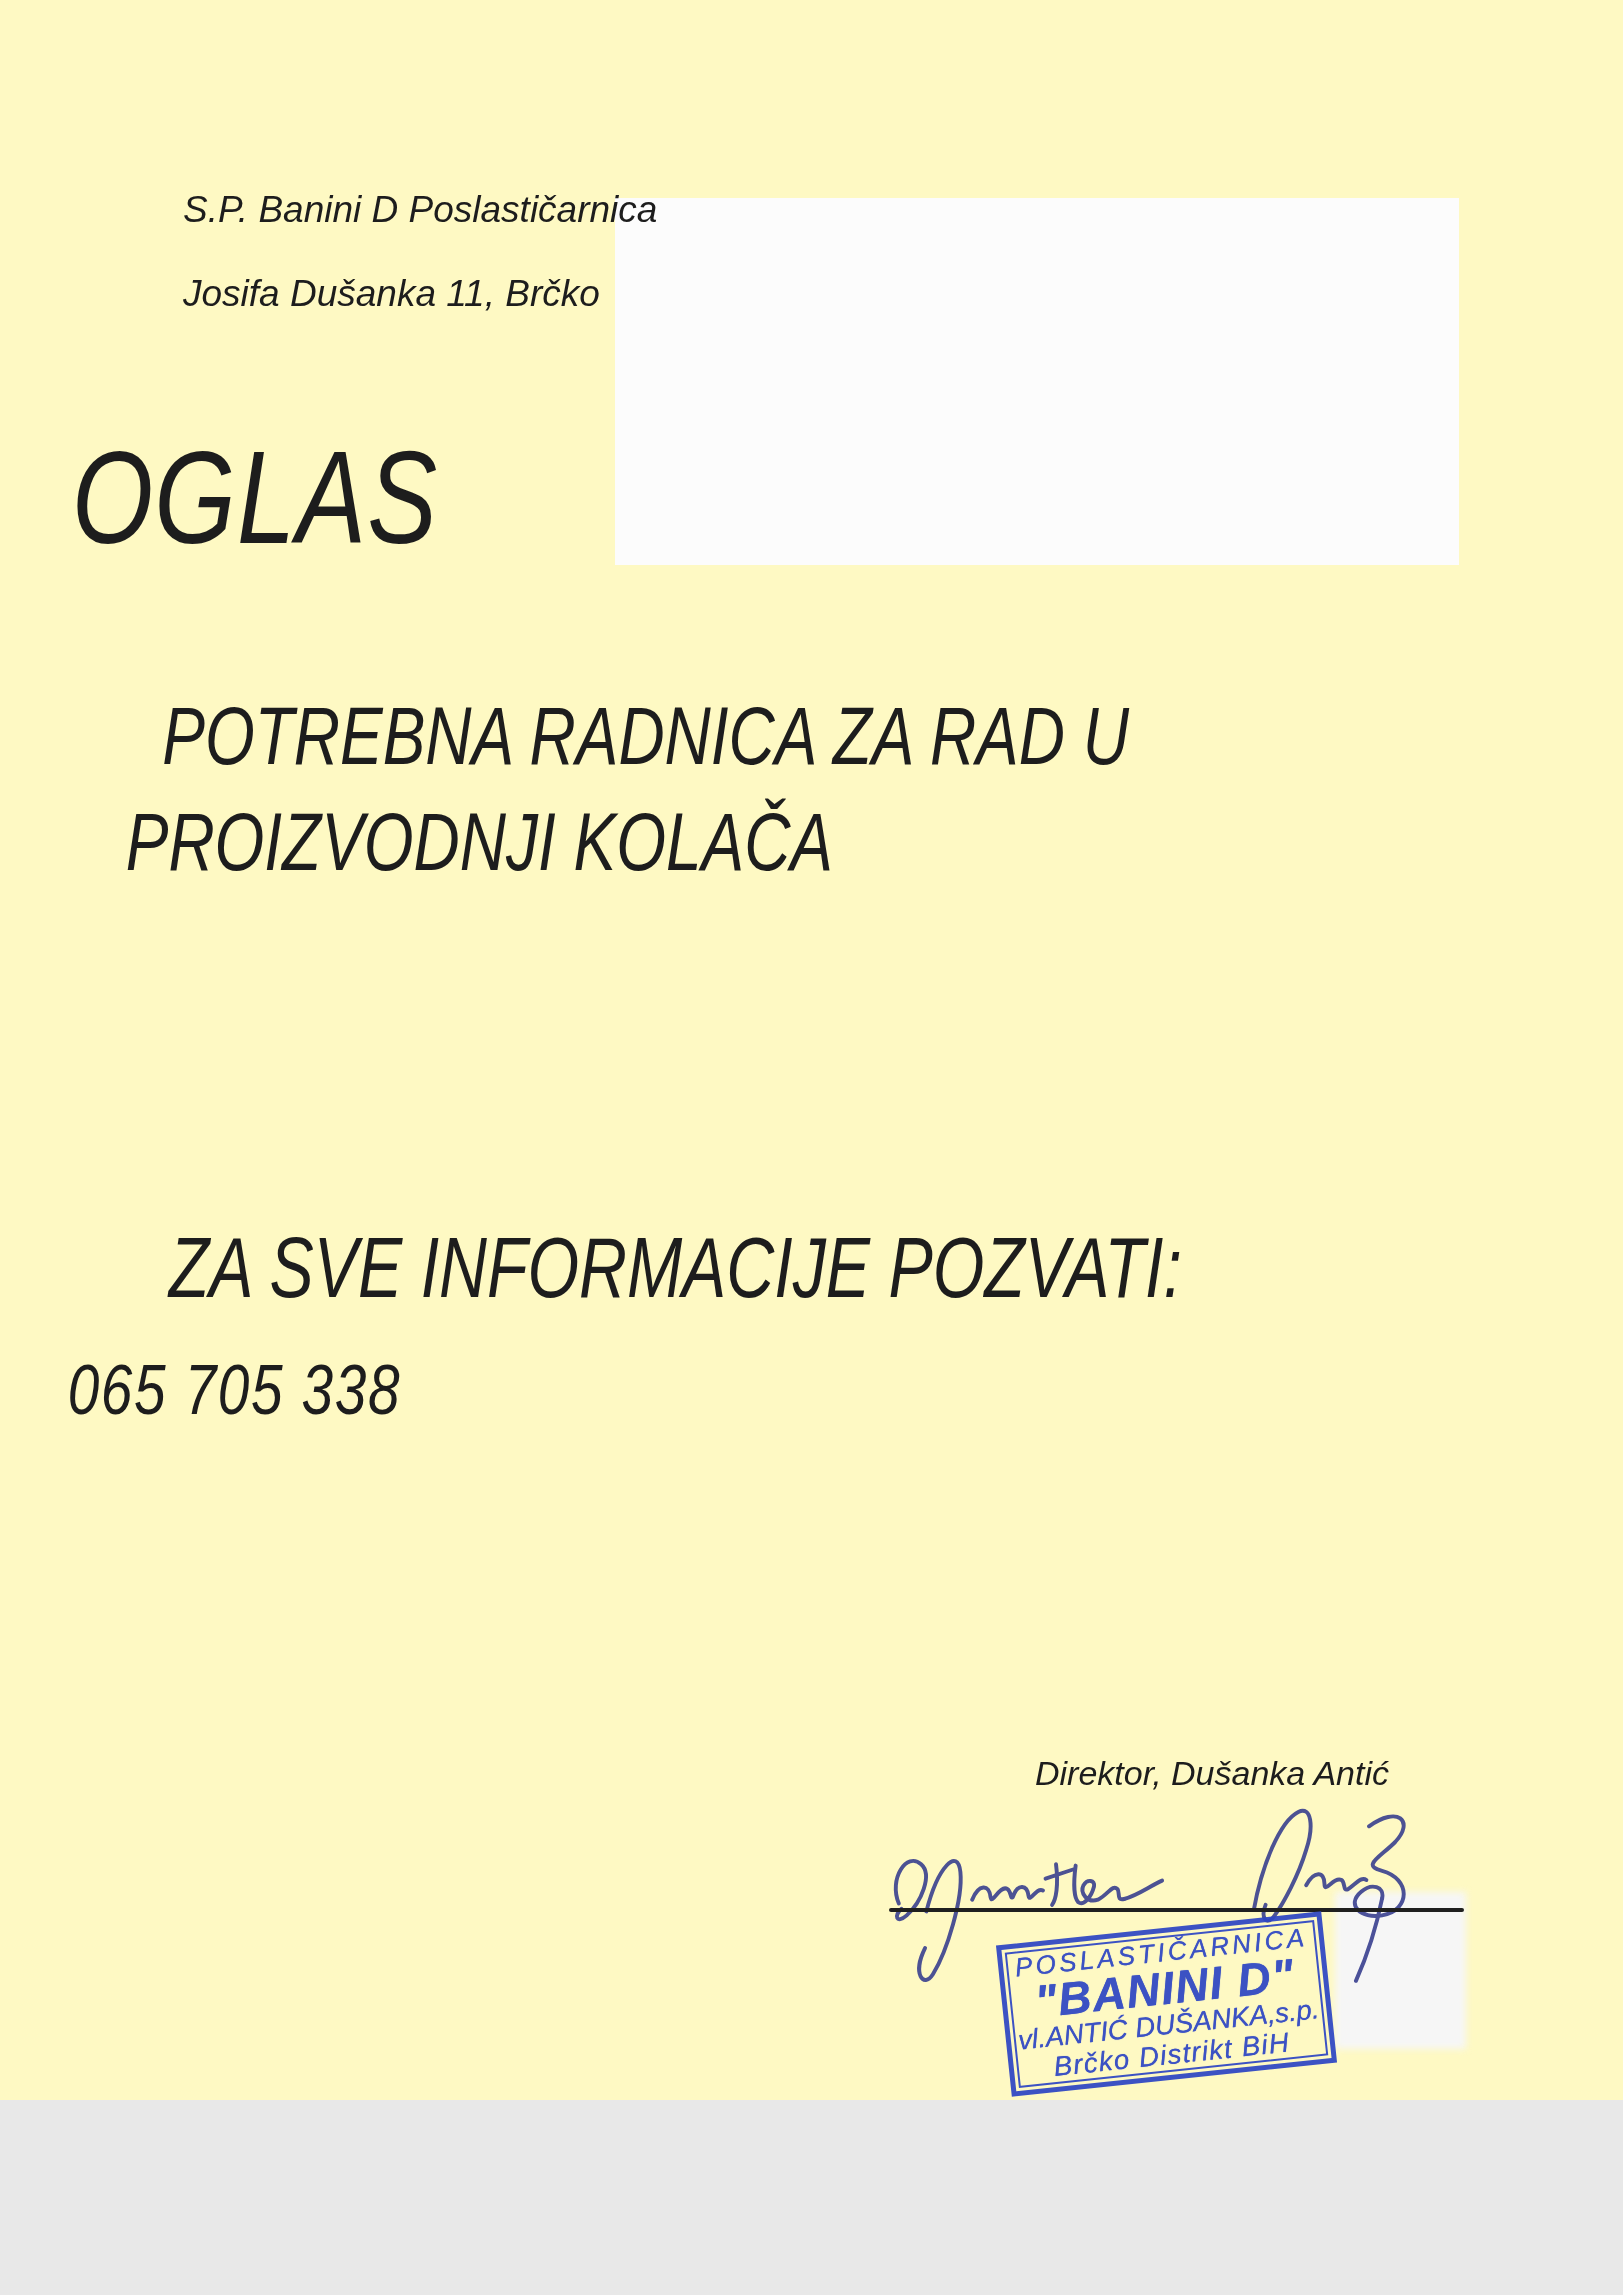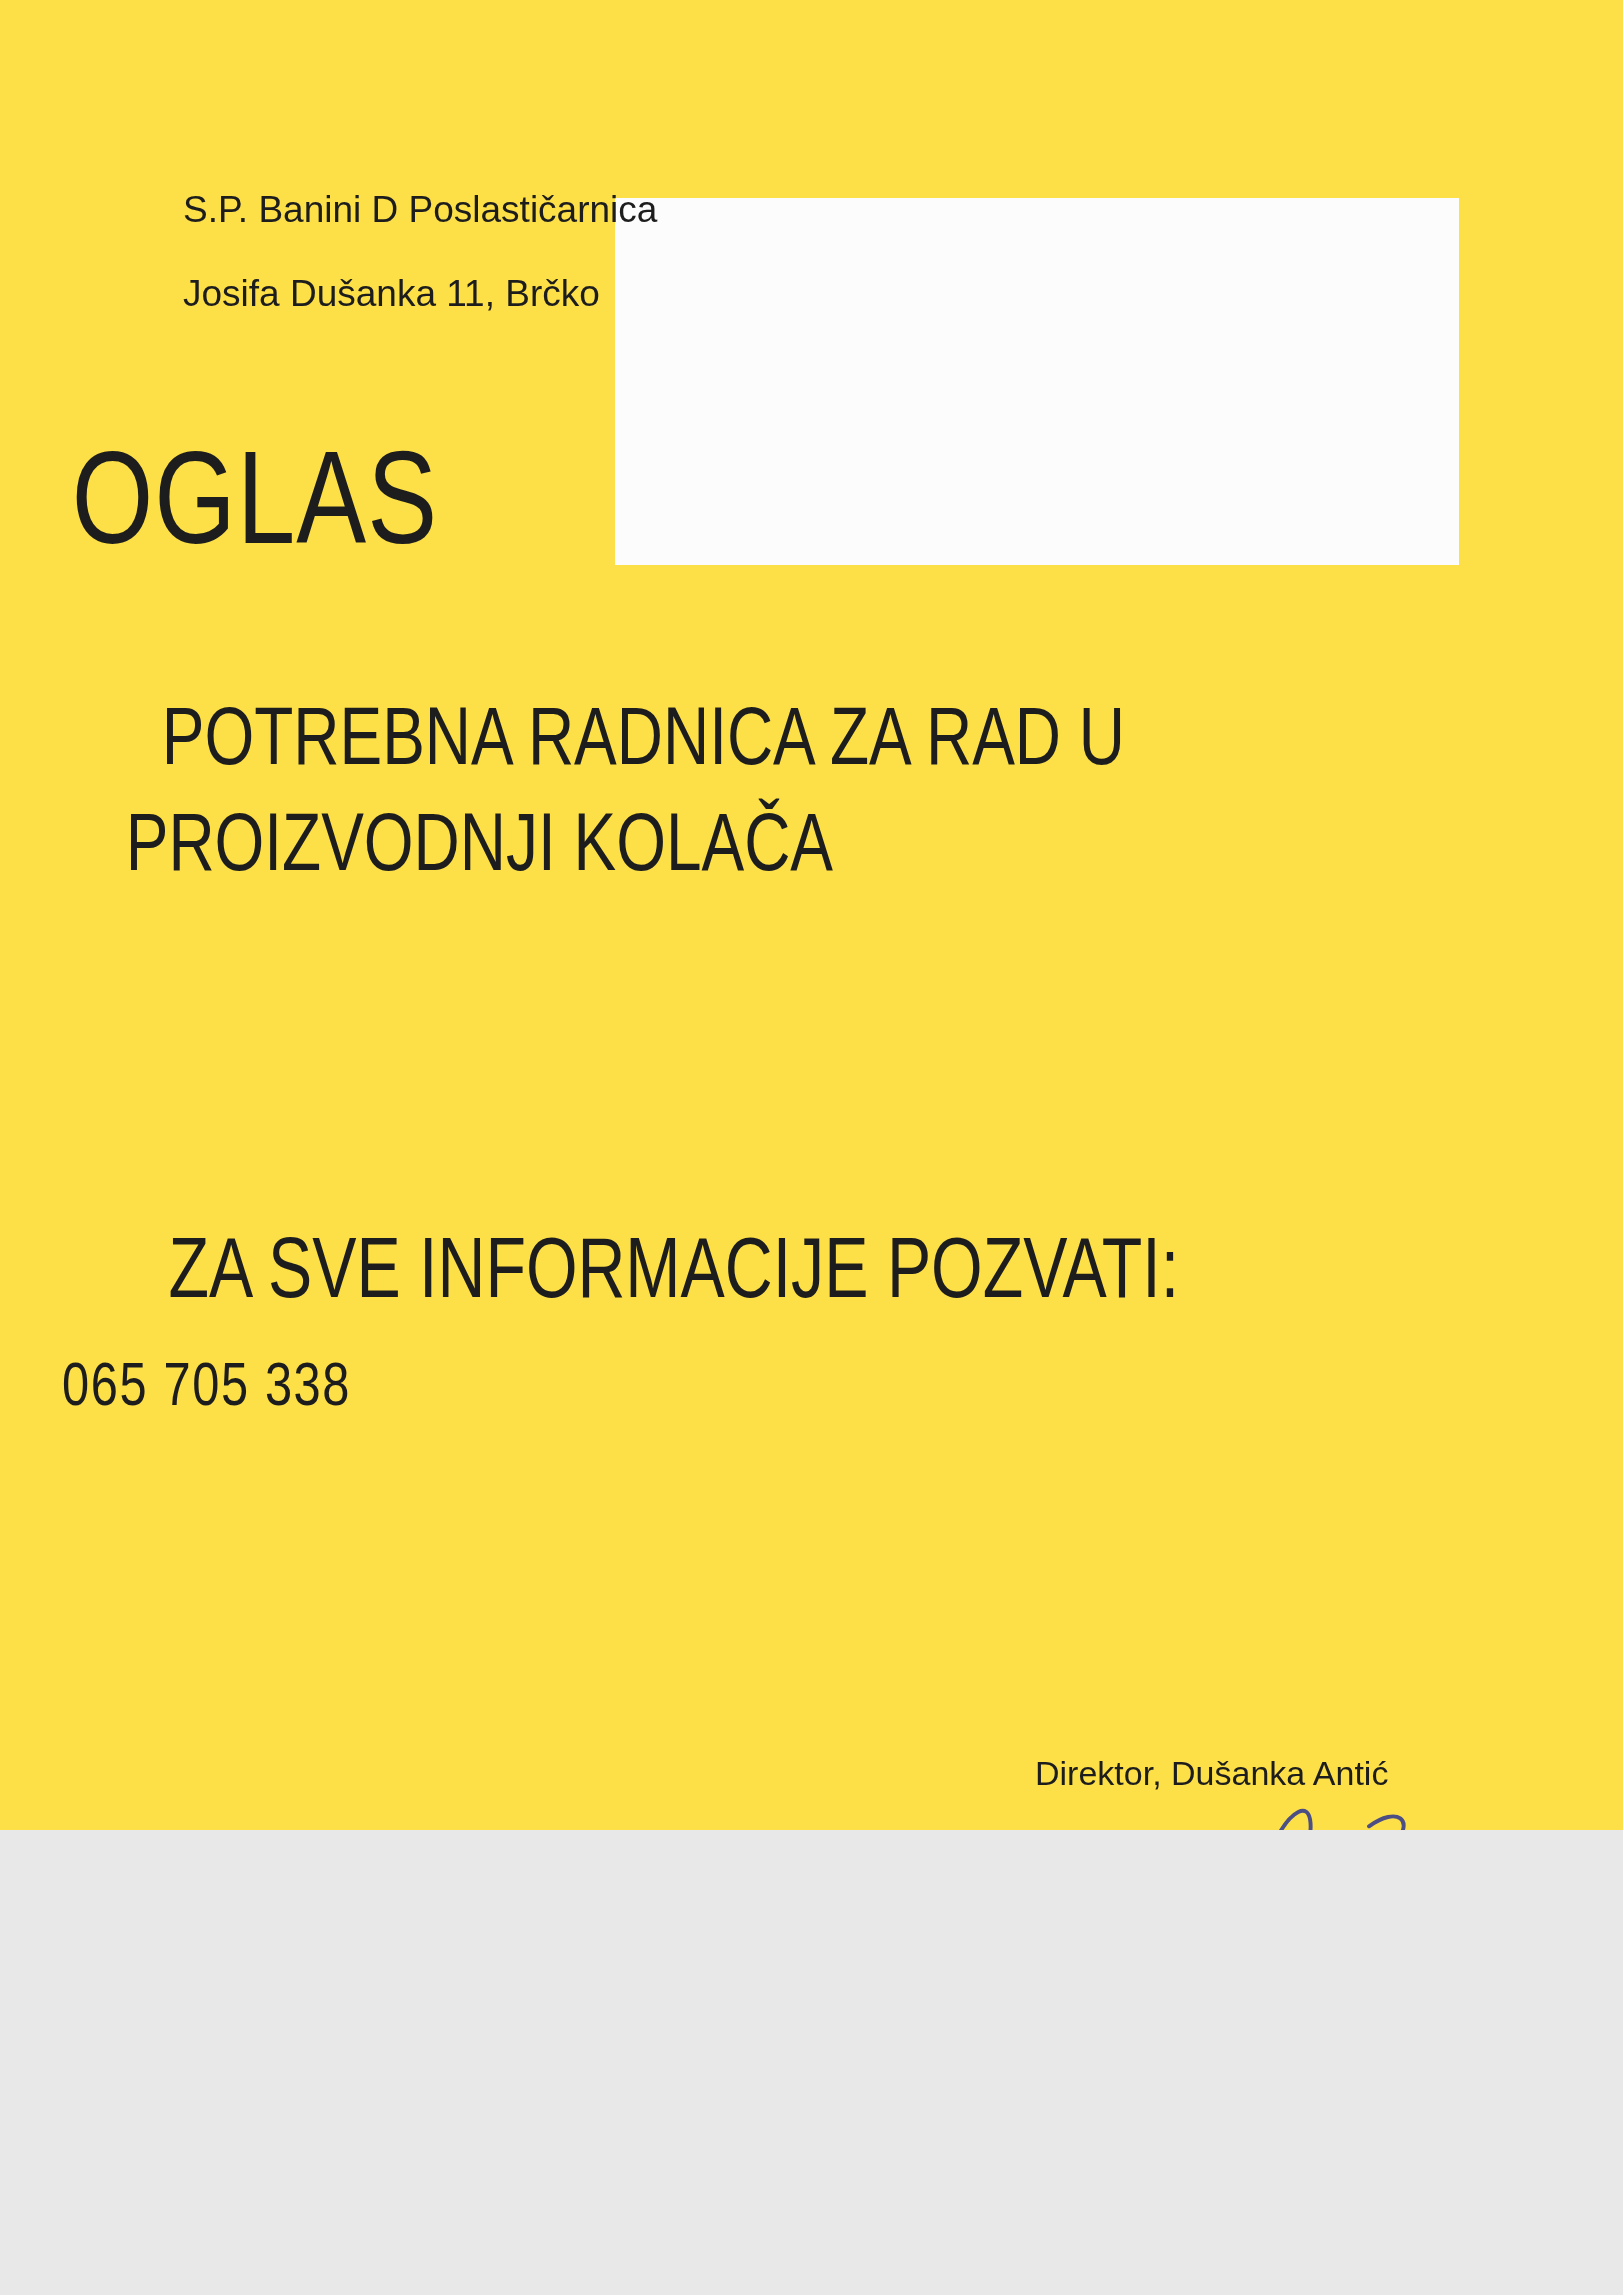--- a/index.html
+++ b/index.html
@@ -4,45 +4,46 @@
 <style>
   :root{
     --text:#1d1d1d;
     --stamp-blue:#2e46c4;
     --ink-blue:#343b8d;
     --line:#1f1f1f;
   }
   html,body{margin:0;padding:0;background:#e8e8e8;}
   .page{
     position:relative;
-    width:1623px;height:1830px;
-    background:#fde047;
+    width:1623px;height:2100px;
+    background:#fef9c3;
     overflow:hidden;
     font-family:"Liberation Sans", sans-serif;
     color:var(--text);
+    font-style:italic;
   }
   
   .shade{position:absolute;pointer-events:none;}
   .shade-topright{left:615px;top:198px;width:844px;height:367px;background:#fcfcfc;}
   .shade-stampside{left:1335px;top:1892px;width:131px;height:157px;background:#f6f6f6;filter:blur(3.9px);}
   .shade-bottom{left:85px;top:2252px;width:1460px;height:10.5px;background:#efefef;}
 
   .hdr{position:absolute;left:183px;font-size:37px;line-height:1;letter-spacing:0px;white-space:nowrap;}
   .hdr1{top:191px;}
   .hdr2{top:275px;}
 
   .centered{position:absolute;left:26px;right:0;text-align:left;white-space:nowrap;}
   .cx{display:inline-block;transform:scaleX(0.78);transform-origin:center;}
   .cx80{display:inline-block;transform:scaleX(0.80);transform-origin:center;}
 
   .doc-title{top:432px;font-size:131px;line-height:1;letter-spacing:1.3px;}
   .body-line1{top:695px;font-size:82px;line-height:1;}
   .body-line2{top:801px;font-size:82px;line-height:1;}
   .contact-label{top:1198px;font-size:85px;line-height:1;margin-top:27px;}
-  .phone{top:1354px;font-size:61px;line-height:1;letter-spacing:2px;}
+  .phone{top:1354px;font-size:71px;line-height:1;letter-spacing:2px;}
 
   .signoff{position:absolute;left:1035px;top:1756px;font-size:34px;line-height:1;white-space:nowrap;}
 
   .sig-svg{position:absolute;left:887px;top:1787px;width:524px;height:203px;}
   .sig-line{position:absolute;left:889px;top:1908px;width:575px;height:3.9px;background:var(--line);border-radius:2px;}
 
   .stamp{
     position:absolute;left:1003px;top:1928px;width:327px;height:152px;
     transform:rotate(-6deg);transform-origin:center;
     border:5.9px solid var(--stamp-blue);

